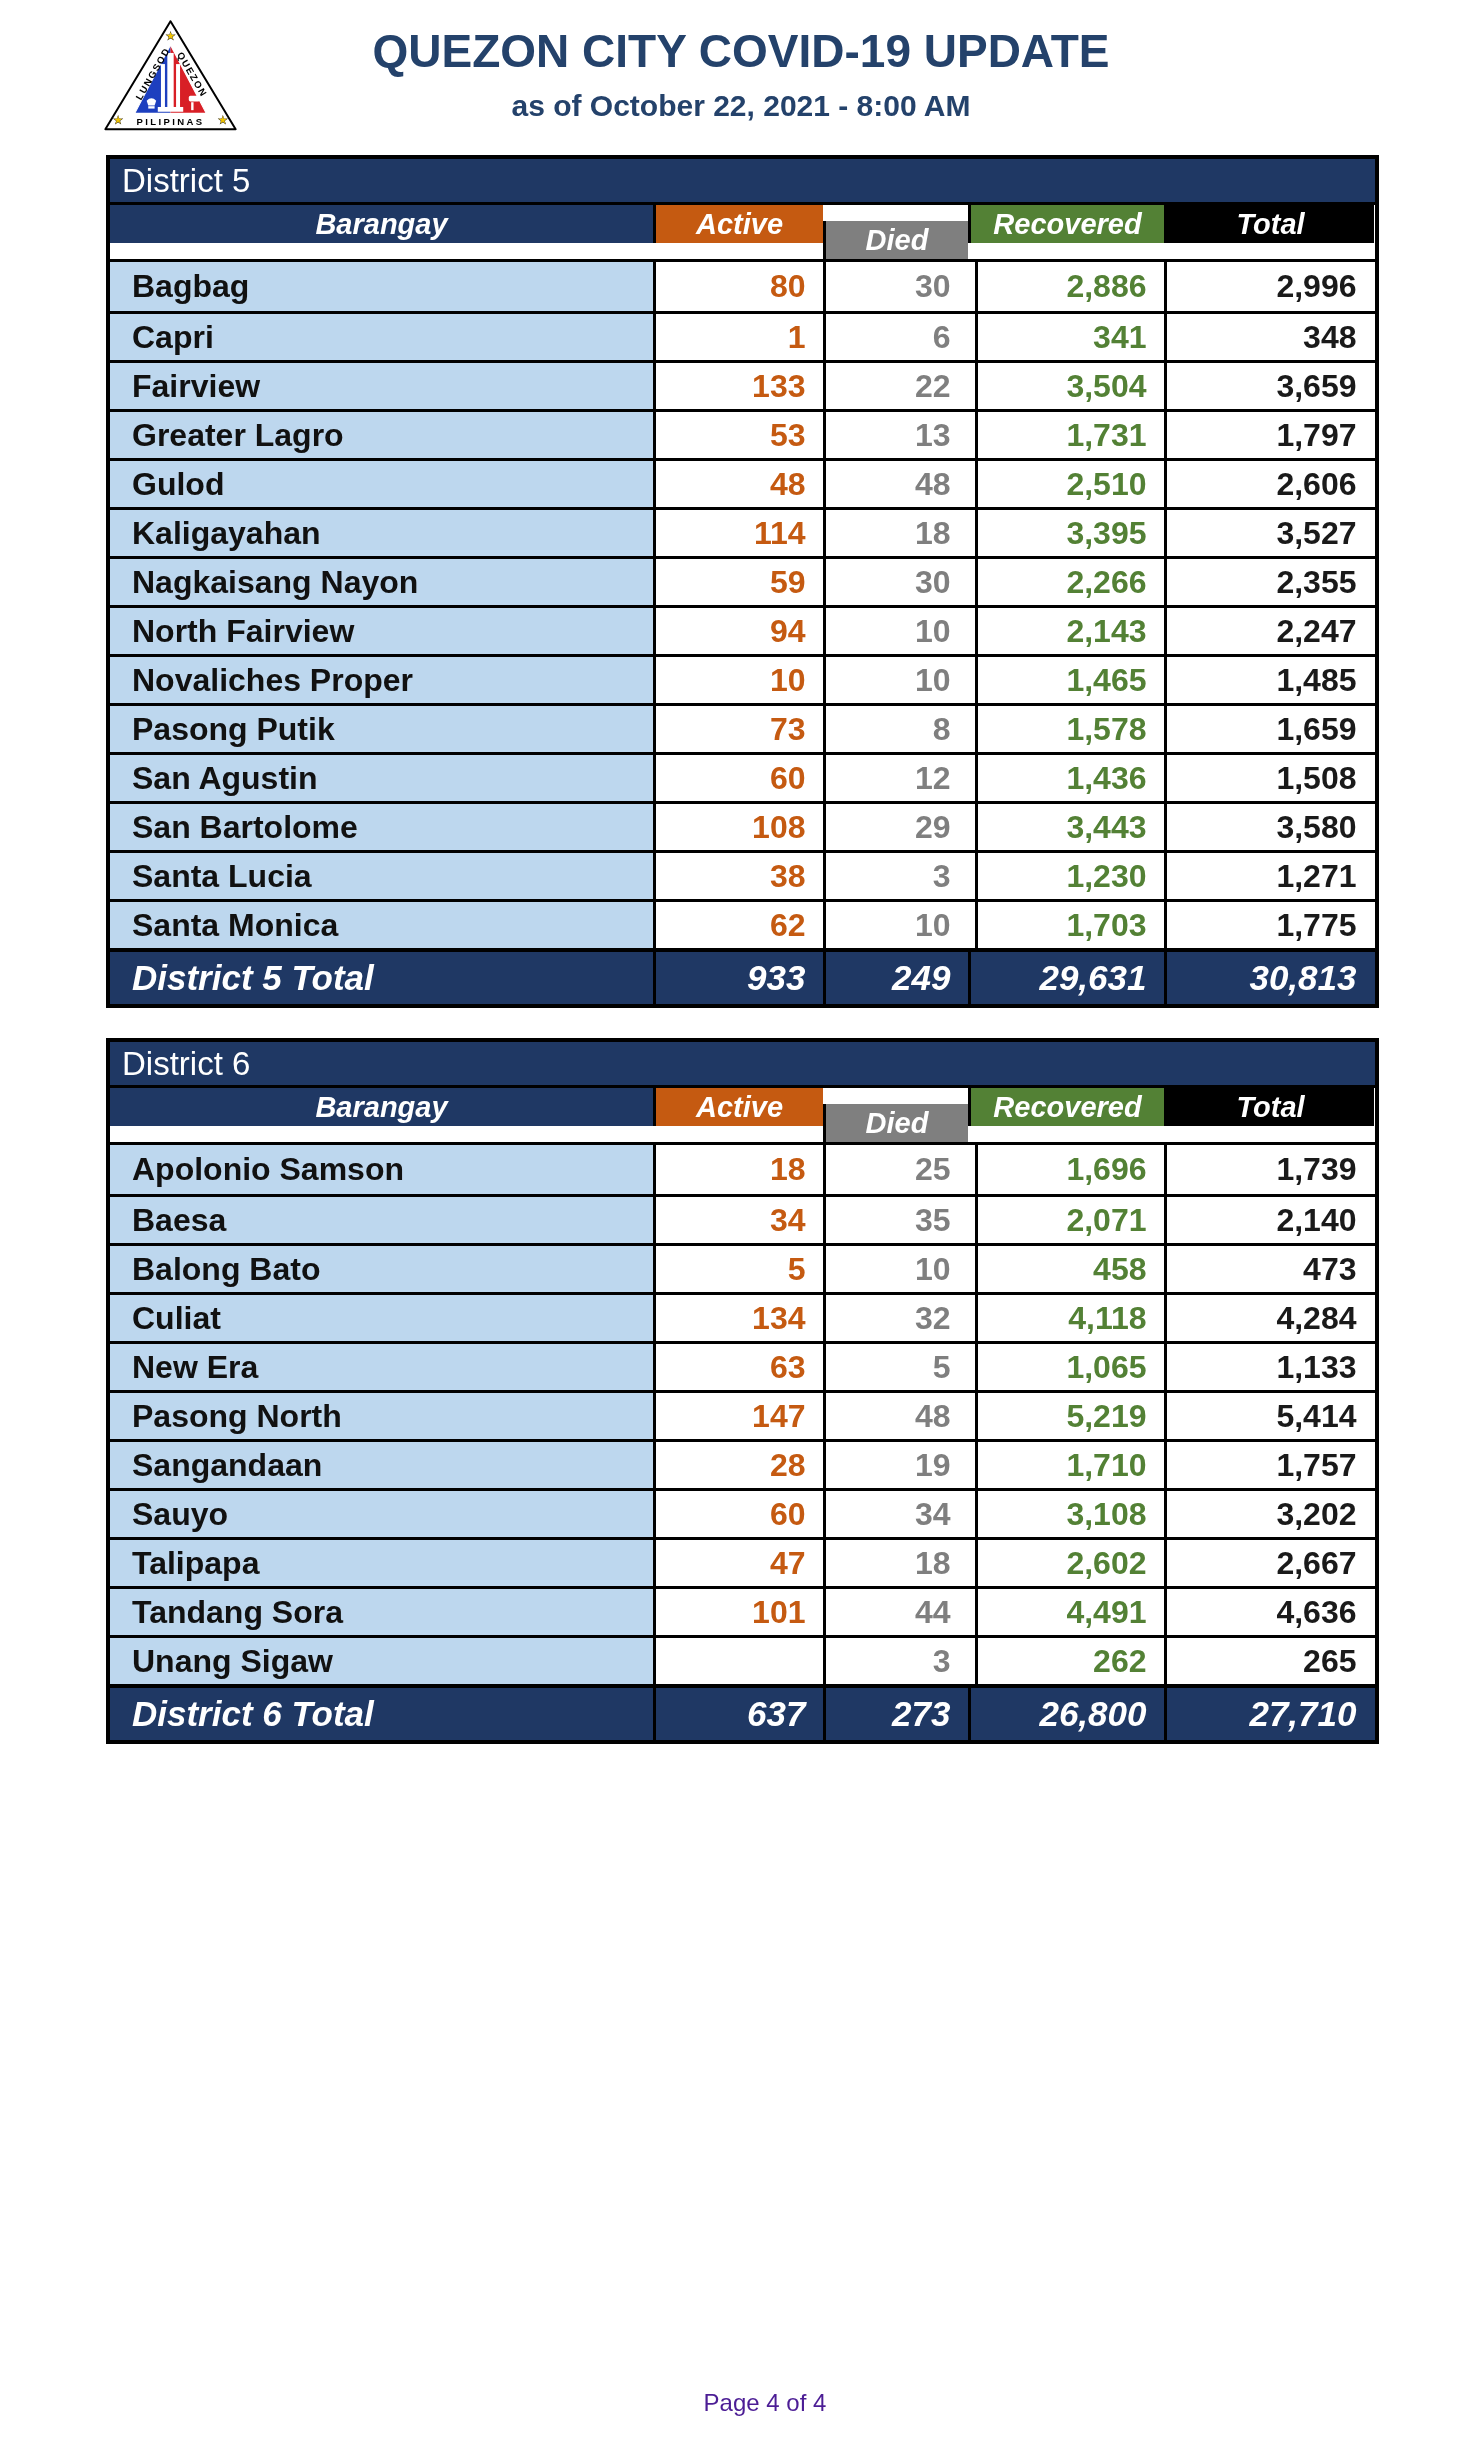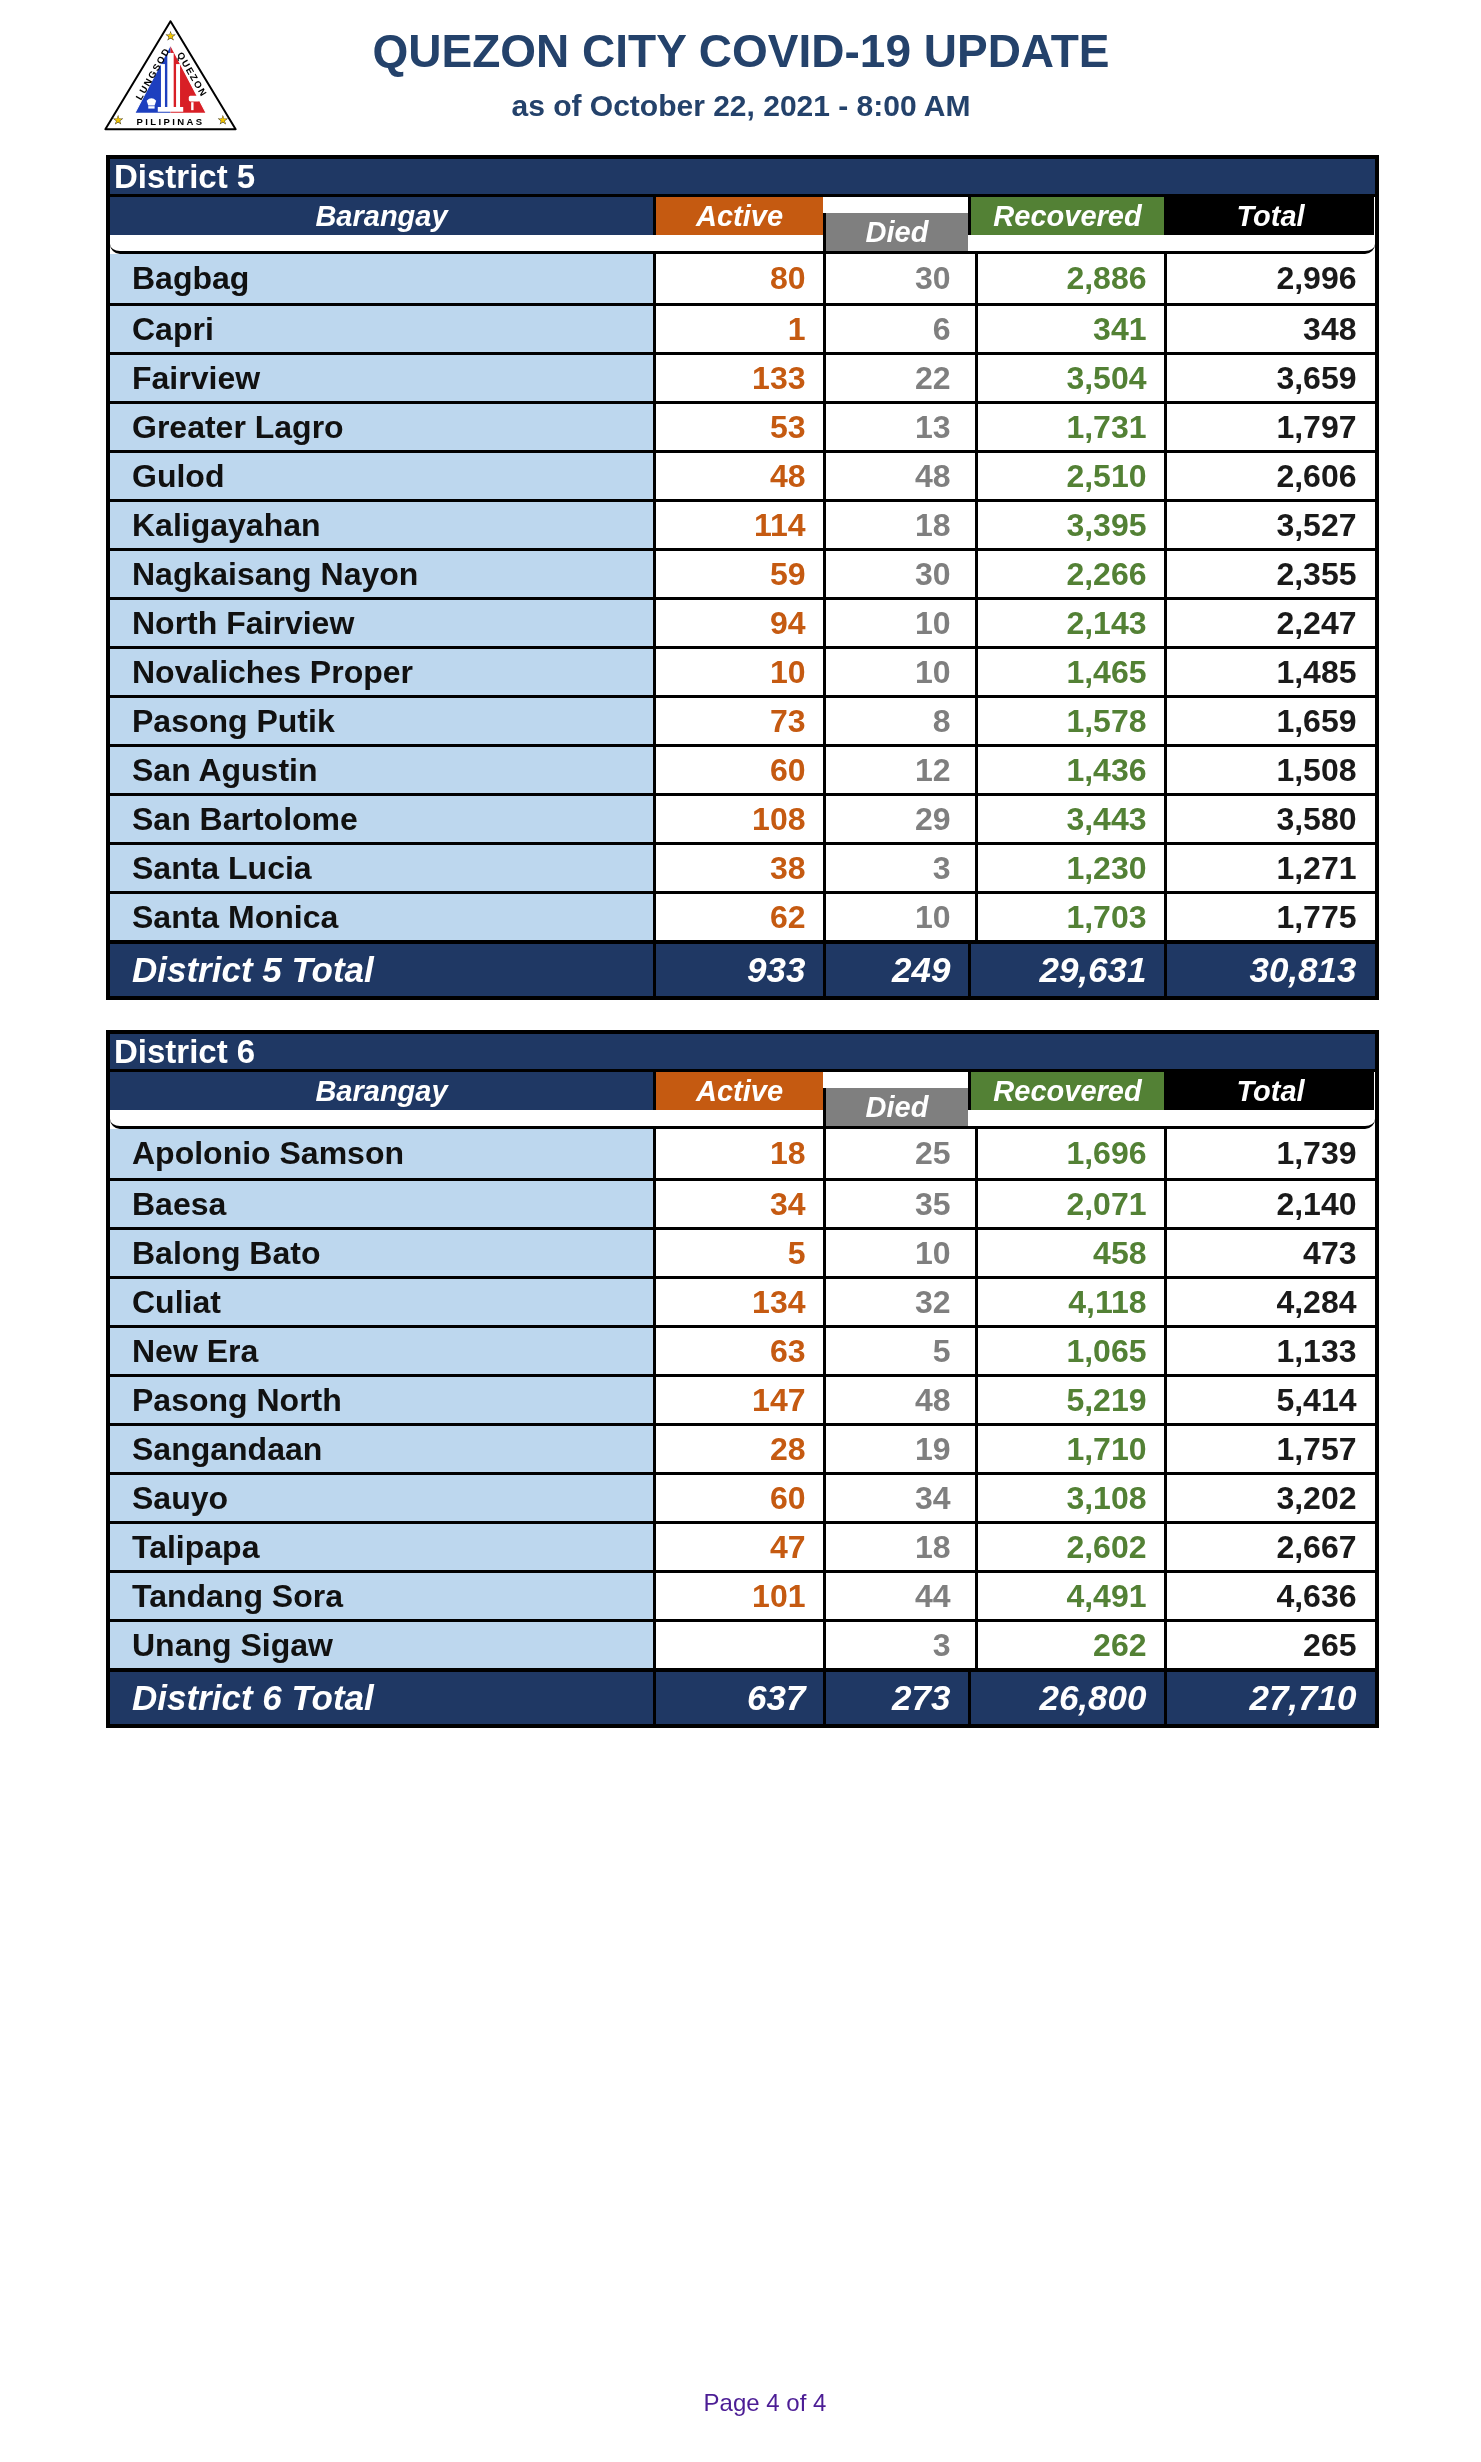--- a/index.html
+++ b/index.html
@@ -28,29 +28,29 @@
   .sub-title{
     color:var(--title-blue);font-size:30px;font-weight:bold;margin-top:11px;
   }
 
   
   .district{
     width:1273px;margin-left:106px;border:4.8px solid #000;background:#fff;
   }
   .district + .district{margin-top:30px;}
   .d-title{
-    background:var(--navy);color:#fff;font-size:33px;font-weight:bold;
-    height:38px;display:flex;align-items:center;padding-left:4px;
+    background:var(--navy);color:#fff;font-size:33px;font-weight:normal;
+    height:46px;display:flex;align-items:center;padding-left:12px;
     border-bottom:3.2px solid #000;
   }
   .d-header,.d-row,.d-total{
     display:grid;
     grid-template-columns:543px 170px 145px 196px 210px;
   }
-  .d-header{border-bottom:3.2px solid #000;border-radius:10px;}
+  .d-header{border-bottom:3.2px solid #000;}
   .d-header .cell{
     height:38px;display:flex;align-items:center;justify-content:center;
     color:#fff;font-size:29px;font-weight:bold;font-style:italic;
   }
   .d-header .c-barangay{background:var(--navy);}
   .d-header .c-active{background:var(--orange);}
   .d-header .c-died{background:var(--gray);margin-top:16px;}
   .d-header .c-recovered{background:var(--green);}
   .d-header .c-total{background:var(--black);}
 

